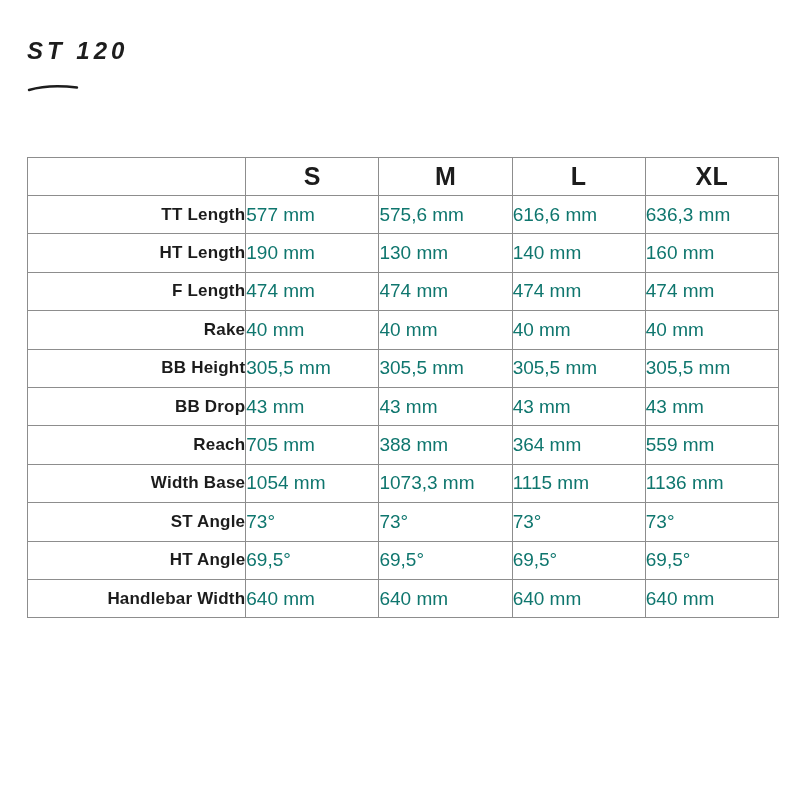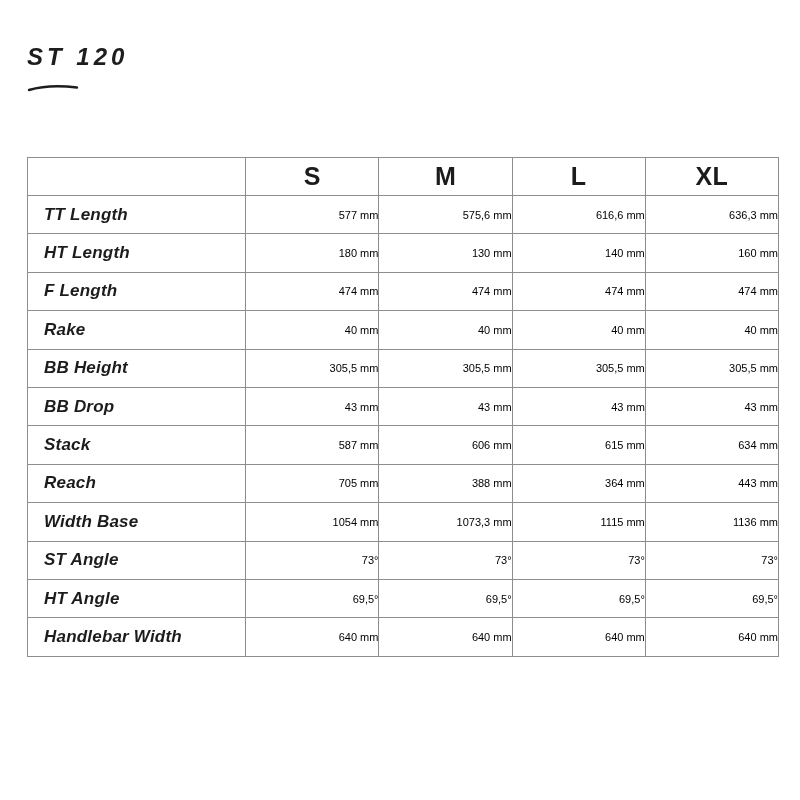--- a/index.html
+++ b/index.html
@@ -7,21 +7,21 @@
   body {
     width: 800px; height: 800px;
     font-family: "Liberation Sans", sans-serif;
     position: relative;
     overflow: hidden;
   }
   .page { position: absolute; inset: 0; background: #ffffff; }
 
   .title {
     position: absolute;
-    left: 27px; top: 43px;
+    left: 27px; top: 37px;
     font-size: 24px;
     font-weight: 700;
     font-style: italic;
     letter-spacing: 4px;
     color: #1d1d1d;
     white-space: nowrap;
   }
   .title-underline {
     position: absolute;
     left: 27px; top: 82px;
@@ -48,30 +48,29 @@
     font-size: 25px;
     font-weight: 700;
     color: #1c1c1c;
     text-align: center;
     letter-spacing: 0.5px;
   }
   .row-label {
     font-size: 17px;
     font-weight: 700;
     color: #1c1c1c;
-    text-align: left;
+    text-align: right;
     padding-left: 16px;
     letter-spacing: 0.2px;
-    font-style: italic;
   }
   .cell-value {
-    font-size: 11px;
+    font-size: 19px;
     font-weight: 400;
-    color: #000000;
-    text-align: right;
+    color: #0f766e;
+    text-align: left;
   }
 </style>
 </head>
 <body>
 
 <div class="page">
 
   <div class="title">ST 120</div>
 
   <svg class="title-underline" viewBox="0 0 52 12" xmlns="http://www.w3.org/2000/svg" aria-hidden="true">
@@ -98,21 +97,21 @@
     <tbody>
       <tr>
         <th class="row-label">TT Length</th>
         <td class="cell-value">577 mm</td>
         <td class="cell-value">575,6 mm</td>
         <td class="cell-value">616,6 mm</td>
         <td class="cell-value">636,3 mm</td>
       </tr>
       <tr>
         <th class="row-label">HT Length</th>
-        <td class="cell-value">180 mm</td>
+        <td class="cell-value">190 mm</td>
         <td class="cell-value">130 mm</td>
         <td class="cell-value">140 mm</td>
         <td class="cell-value">160 mm</td>
       </tr>
       <tr>
         <th class="row-label">F Length</th>
         <td class="cell-value">474 mm</td>
         <td class="cell-value">474 mm</td>
         <td class="cell-value">474 mm</td>
         <td class="cell-value">474 mm</td>
@@ -132,32 +131,25 @@
         <td class="cell-value">305,5 mm</td>
       </tr>
       <tr>
         <th class="row-label">BB Drop</th>
         <td class="cell-value">43 mm</td>
         <td class="cell-value">43 mm</td>
         <td class="cell-value">43 mm</td>
         <td class="cell-value">43 mm</td>
       </tr>
       <tr>
-        <th class="row-label">Stack</th>
-        <td class="cell-value">587 mm</td>
-        <td class="cell-value">606 mm</td>
-        <td class="cell-value">615 mm</td>
-        <td class="cell-value">634 mm</td>
-      </tr>
-      <tr>
         <th class="row-label">Reach</th>
         <td class="cell-value">705 mm</td>
         <td class="cell-value">388 mm</td>
         <td class="cell-value">364 mm</td>
-        <td class="cell-value">443 mm</td>
+        <td class="cell-value">559 mm</td>
       </tr>
       <tr>
         <th class="row-label">Width Base</th>
         <td class="cell-value">1054 mm</td>
         <td class="cell-value">1073,3 mm</td>
         <td class="cell-value">1115 mm</td>
         <td class="cell-value">1136 mm</td>
       </tr>
       <tr>
         <th class="row-label">ST Angle</th>

